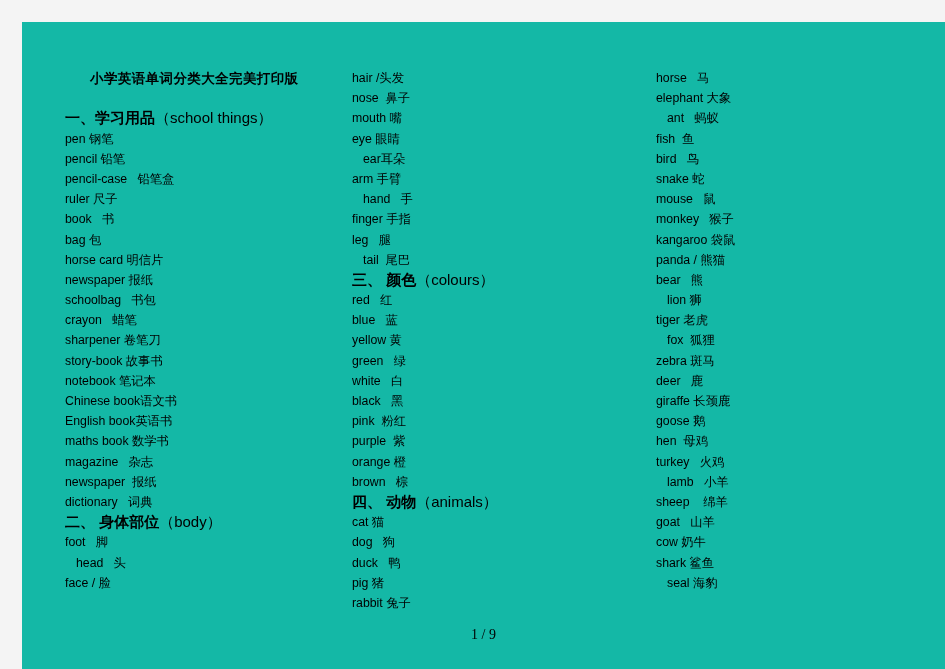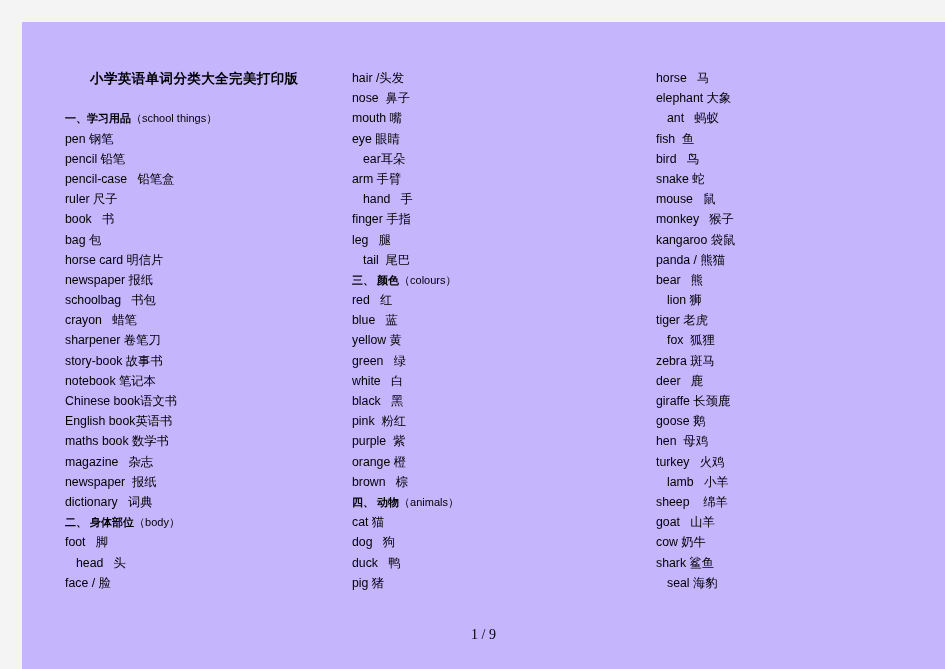--- a/index.html
+++ b/index.html
@@ -13,21 +13,21 @@
     height: 669px;
     overflow: hidden;
     font-family: "Liberation Sans", "DejaVu Sans", sans-serif;
   }
   .page {
     position: absolute;
     left: 22px;
     top: 22px;
     width: 923px;
     height: 647px;
-    background: #c4b5fd;
+    background: #14b8a6;
   }
   .doc-title {
     position: absolute;
     left: 68px;
     top: 48px;
     font-size: 13.5px;
     font-weight: bold;
     color: #000;
     letter-spacing: 0.4px;
     white-space: nowrap;
@@ -42,21 +42,21 @@
   .entry {
     height: 20.2px;
     line-height: 20.2px;
     font-size: 12.3px;
     color: #000;
     white-space: pre;
     overflow: hidden;
   }
   .entry.heading {
     font-weight: bold;
-    font-size: 11px;
+    font-size: 15px;
   }
   .entry.heading .en {
     font-weight: normal;
   }
   .entry.indent {
     padding-left: 11px;
   }
   .entry.spacer {
     height: 20.2px;
   }
@@ -126,20 +126,21 @@
       <div class="entry">black   黑</div>
       <div class="entry">pink  粉红</div>
       <div class="entry">purple  紫</div>
       <div class="entry">orange 橙</div>
       <div class="entry">brown   棕</div>
       <div class="entry heading"><span class="zh">四、 动物</span><span class="en">（animals）</span></div>
       <div class="entry">cat 猫</div>
       <div class="entry">dog   狗</div>
       <div class="entry">duck   鸭</div>
       <div class="entry">pig 猪</div>
+      <div class="entry">rabbit 兔子</div>
     </div>
   <div class="column col-3">
       <div class="entry">horse   马</div>
       <div class="entry">elephant 大象</div>
       <div class="entry indent">ant   蚂蚁</div>
       <div class="entry">fish  鱼</div>
       <div class="entry">bird   鸟</div>
       <div class="entry">snake 蛇</div>
       <div class="entry">mouse   鼠</div>
       <div class="entry">monkey   猴子</div>

